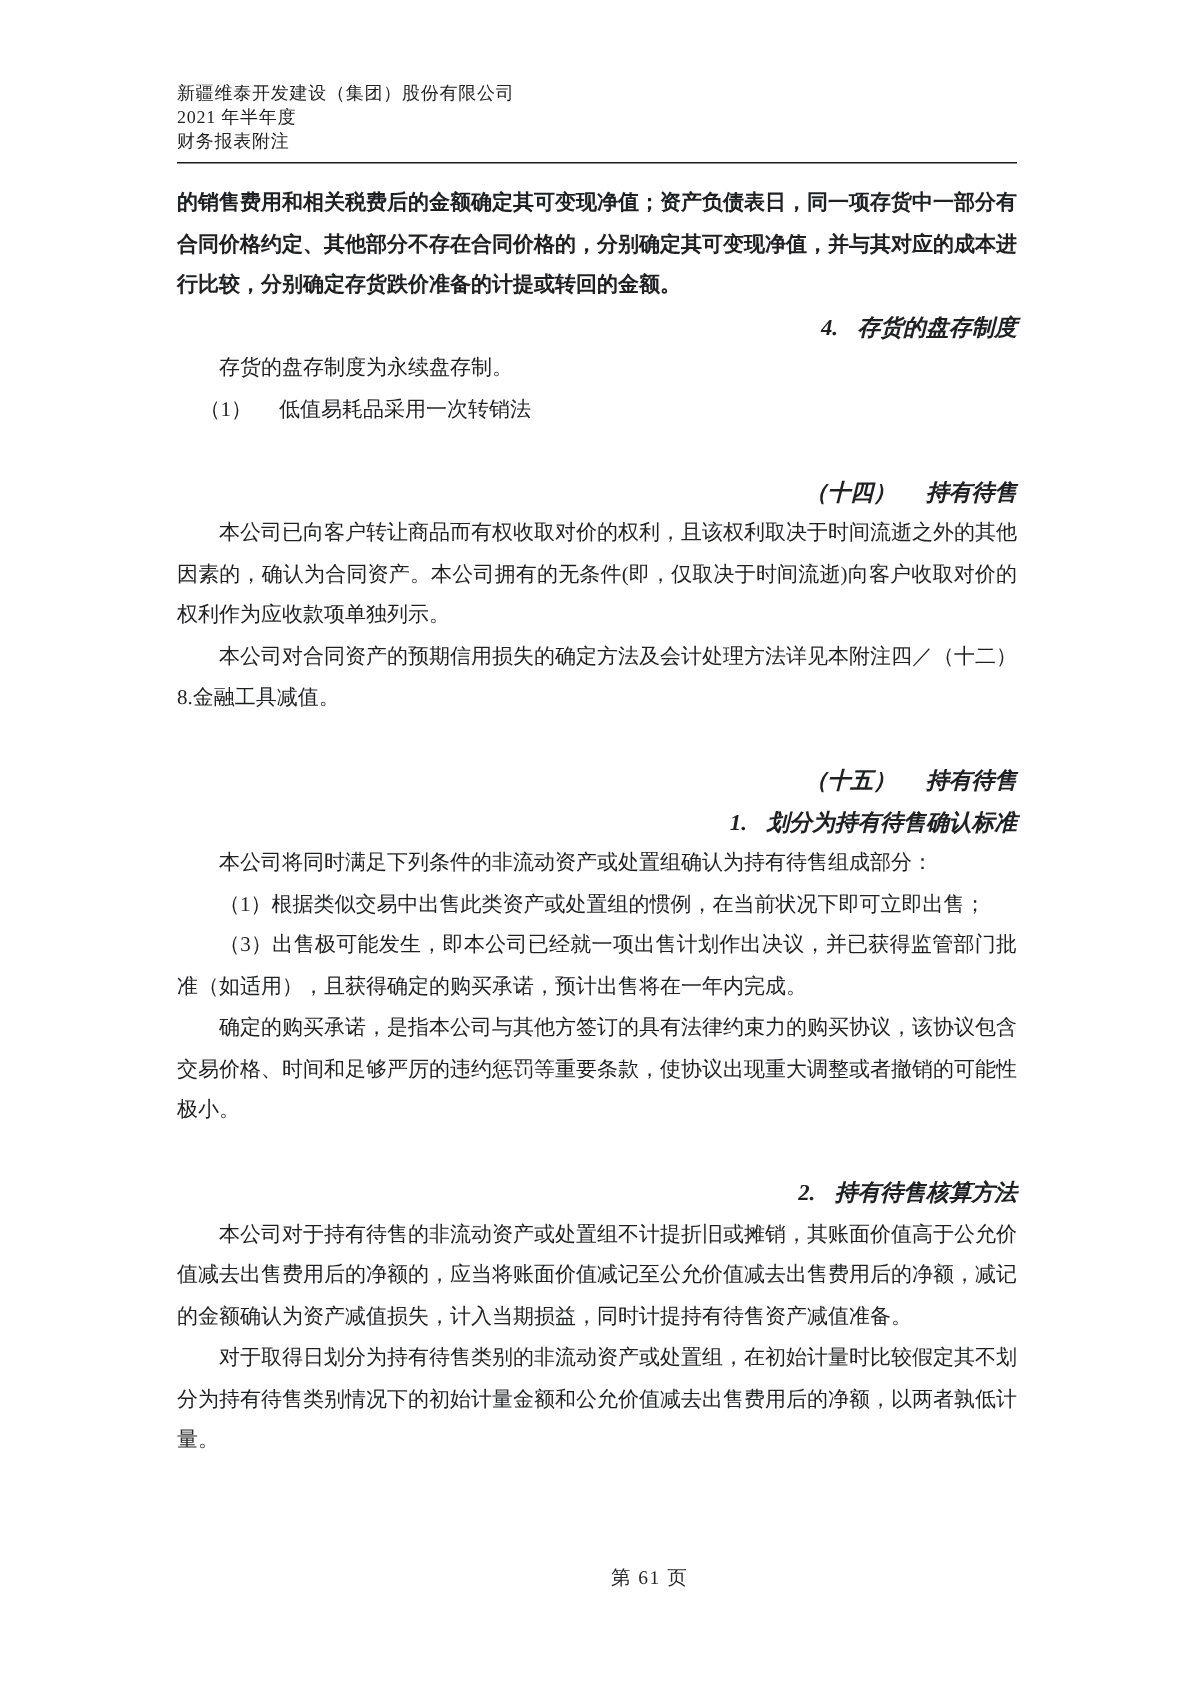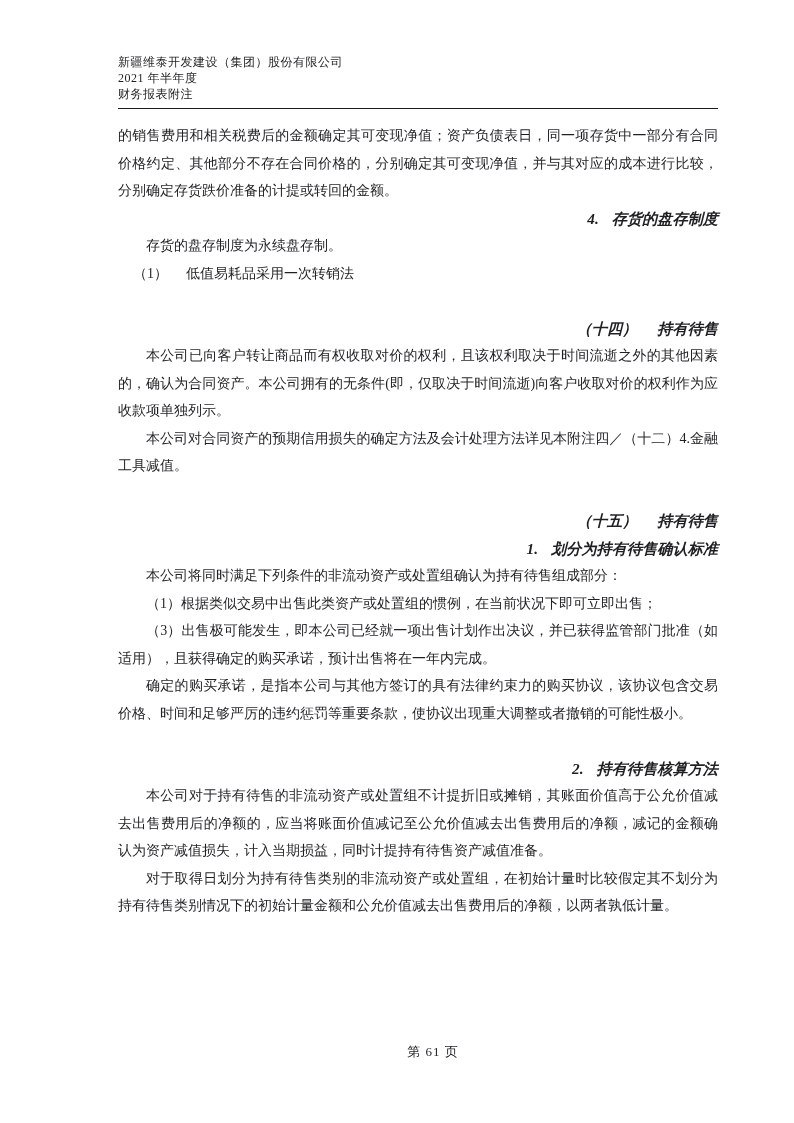--- a/index.html
+++ b/index.html
@@ -7,21 +7,21 @@
     padding: 0;
     background: #ffffff;
   }
   .page {
     position: relative;
     width: 794px;
     height: 1123px;
     margin: 0 auto;
     background: #ffffff;
     box-sizing: border-box;
-    padding: 54px 76px 0 118px;
+    padding: 54px 116px 0 118px;
     font-family: "Liberation Serif", "DejaVu Serif", serif;
     color: #1f2023;
     overflow: hidden;
   }
   
   .header-block {
     font-size: 12px;
     line-height: 16px;
     letter-spacing: 0.5px;
   }
@@ -37,20 +37,21 @@
     line-height: 27.5px;
     text-align: justify;
     text-justify: inter-ideograph;
   }
   .para {
     margin: 0;
     text-indent: 2em;
   }
   .para.no-indent {
     text-indent: 0;
+    font-weight: bold;
   }
   .heading {
     font-weight: bold;
     font-size: 15.2px;
     line-height: 27.5px;
     margin: 0;
     text-align: right;
     font-style: italic;
   }
   .heading.num-style { padding-left: 27px; }
@@ -100,21 +101,21 @@
     <p class="para">存货的盘存制度为永续盘存制。</p>
 
     <p class="para item">
       <span class="item-num">（1）</span><span class="item-text">低值易耗品采用一次转销法</span>
     </p>
 
     <div class="heading paren-style gap">
       <span class="h-num">（十四）</span><span class="h-title">持有待售</span>
     </div>
     <p class="para">本公司已向客户转让商品而有权收取对价的权利，且该权利取决于时间流逝之外的其他因素的，确认为合同资产。本公司拥有的无条件(即，仅取决于时间流逝)向客户收取对价的权利作为应收款项单独列示。</p>
-    <p class="para">本公司对合同资产的预期信用损失的确定方法及会计处理方法详见本附注四／（十二）4.金融工具减值。</p>
+    <p class="para">本公司对合同资产的预期信用损失的确定方法及会计处理方法详见本附注四／（十二）8.金融工具减值。</p>
 
     <div class="heading paren-style gap">
       <span class="h-num">（十五）</span><span class="h-title">持有待售</span>
     </div>
 
     <div class="heading num-style">
       <span class="h-num">1.</span><span class="h-title">划分为持有待售确认标准</span>
     </div>
     <p class="para">本公司将同时满足下列条件的非流动资产或处置组确认为持有待售组成部分：</p>
     <p class="para">（1）根据类似交易中出售此类资产或处置组的惯例，在当前状况下即可立即出售；</p>

